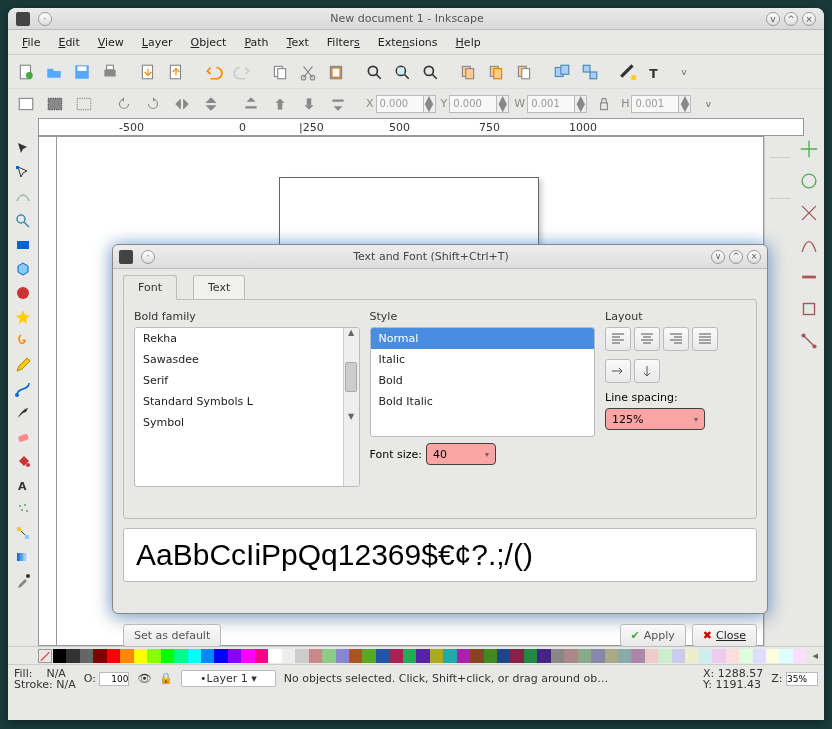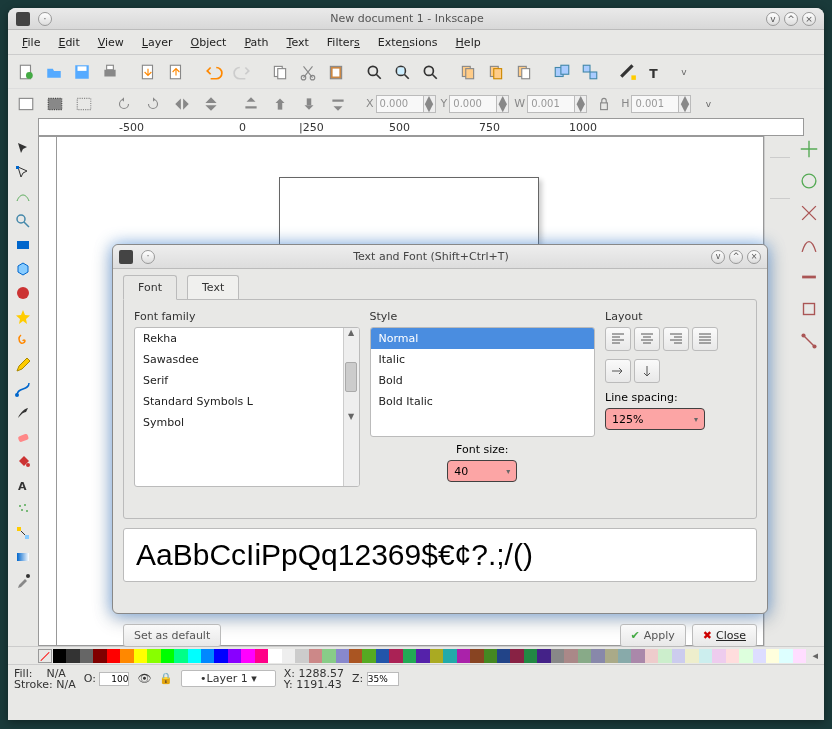--- a/index.html
+++ b/index.html
@@ -42,33 +42,33 @@
 .statusbar .fslab { display: flex; flex-direction: column; line-height: 11px; }
 .statusbar .layer-sel { border: 1px solid #bbb; background: #fff; padding: 1px 18px; border-radius: 2px; }
 .statusbar .msg { flex: 1; white-space: nowrap; overflow: hidden; text-overflow: ellipsis; }
 
 
 .dialog { position: absolute; top: 244px; left: 112px; width: 656px; height: 370px; background: #e8e8e6; border: 1px solid #888; border-radius: 6px; box-shadow: 0 0 15px rgba(80,160,255,0.6), 0 4px 20px rgba(0,0,0,0.3); }
 .dialog .dtitle { height: 24px; background: linear-gradient(#eee,#ddd); border-radius: 6px 6px 0 0; display: flex; align-items: center; padding: 0 6px; border-bottom: 1px solid #bbb; }
 .dialog .dtitle .title { flex: 1; text-align: center; color: #444; }
 .dialog .dtitle .wctrl { width: 14px; height: 14px; border: 1px solid #999; border-radius: 7px; background: linear-gradient(#fff,#ddd); margin-left: 4px; display: flex; align-items: center; justify-content: center; font-size: 8px; color: #555; }
 .dialog .tabs { display: flex; padding: 6px 10px 0 10px; gap: 0; }
-.dialog .tab { padding: 5px 14px; border: 1px solid #bbb; background: #f0f0ee; border-bottom: none; border-radius: 3px 3px 0 0; margin-right: 10px; color: #333; }
+.dialog .tab { padding: 5px 14px; border: 1px solid #bbb; background: #f0f0ee; border-bottom: none; border-radius: 3px 3px 0 0; margin-right: 16px; color: #333; }
 .dialog .tab.active { background: #e8e8e6; border-bottom: 1px solid #e8e8e6; position: relative; z-index: 2; }
 .dialog .panel { border: 1px solid #bbb; margin: 0 10px; padding: 10px; display: flex; gap: 10px; border-radius: 0 3px 3px 3px; height: 220px; position: relative; top: -1px; }
 .group { flex: 1; }
 .group h4 { font-weight: normal; color: #333; margin-bottom: 4px; font-size: 11px; }
 .group .box { border: 1px solid #bbb; background: #fff; height: 160px; border-radius: 3px; overflow: hidden; display: flex; }
 .fontlist { flex: 1; overflow: hidden; }
 .fontlist .item { padding: 4px 8px; color: #222; }
 .fontlist .item.sel { background: #4a8de0; color: #fff; }
 .scrollbar { width: 16px; background: #eee; border-left: 1px solid #ccc; display: flex; flex-direction: column; align-items: center; }
 .scrollbar .thumb { width: 12px; background: #ccc; border: 1px solid #aaa; border-radius: 2px; margin: 20px 0; flex: 1; max-height: 30px; }
 .scrollbar .arr { height: 14px; font-size: 8px; color: #666; }
-.fontsize { display: flex; align-items: center; justify-content: space-between; margin-top: 6px; gap: 4px; flex-direction: column; }
+.fontsize { display: flex; align-items: center; justify-content: flex-start; margin-top: 6px; gap: 4px; }
 .fontsize select, .combo { border: 1px solid #404040; background: #fca5a5; padding: 2px 4px; border-radius: 4px; height: 22px; }
 .layout-btns { display: flex; gap: 3px; margin-bottom: 8px; }
 .layout-btns .lb { width: 26px; height: 24px; border: 1px solid #bbb; background: linear-gradient(#fafafa,#e8e8e8); border-radius: 3px; display: flex; align-items: center; justify-content: center; }
 .preview { margin: 8px 10px; height: 54px; background: #fff; border: 1px solid #bbb; display: flex; align-items: center; padding: 0 12px; font-size: 30px; font-family: sans-serif; border-radius: 3px; }
 .dlg-btns { display: flex; padding: 6px 10px; gap: 6px; justify-content: flex-end; }
 .dlg-btns .btn { border: 1px solid #bbb; background: linear-gradient(#fafafa,#e8e8e8); padding: 4px 10px; border-radius: 3px; display: flex; align-items: center; gap: 4px; color: #555; margin-top: 28px; }
 .dlg-btns .btn.left { margin-right: auto; }
 .dlg-btns .btn.close { color: #222; }
 .icon-x { color: #c00; font-weight: bold; }
 .icon-check { color: #4a4; }
@@ -580,20 +580,21 @@
 
   <div class="statusbar">
     <div class="fslab">
       <span><span>Fill:</span>&nbsp;&nbsp;&nbsp;&nbsp;<span>N/A</span></span>
       <span><span>Stroke:</span>&nbsp;<span>N/A</span></span>
     </div>
     <span><span>O:</span> <input style="width: 30px; height: 14px; border: 1px solid rgb(187, 187, 187); font-size: 9px; text-align: right;" value="100"> </span>
     <span>👁</span>
     <span>🔒</span>
     <span class="layer-sel">•<span>Layer 1</span> ▾</span>
+    <span class="msg">No objects selected. Click, Shift+click, or drag around ob…</span>
     <div class="fslab">
       <span><span>X:</span> <span>1288.57</span></span>
       <span><span>Y:</span> <span>1191.43</span></span>
     </div>
     <span><span>Z:</span> <input style="width: 32px; height: 14px; border: 1px solid rgb(187, 187, 187); font-size: 9px;" value="35%"></span>
   </div>
 </div>
 
 <div class="dialog">
   <div class="dtitle">
@@ -605,21 +606,21 @@
     <div class="wctrl">×</div>
   </div>
 
   <div class="tabs">
     <div class="tab active">Font</div>
     <div class="tab">Text</div>
   </div>
 
   <div class="panel">
     <div class="group" style="flex:1.6">
-      <h4>Font family</h4>
+      <h4>Bold family</h4>
       <div class="box">
         <div class="fontlist" id="fontlist">
             <div class="item">Rekha</div>
             <div class="item">Sawasdee</div>
             <div class="item">Serif</div>
             <div class="item">Standard Symbols L</div>
             <div class="item">Symbol</div>
           </div>
         <div class="scrollbar">
             <span class="arr">▲</span>

